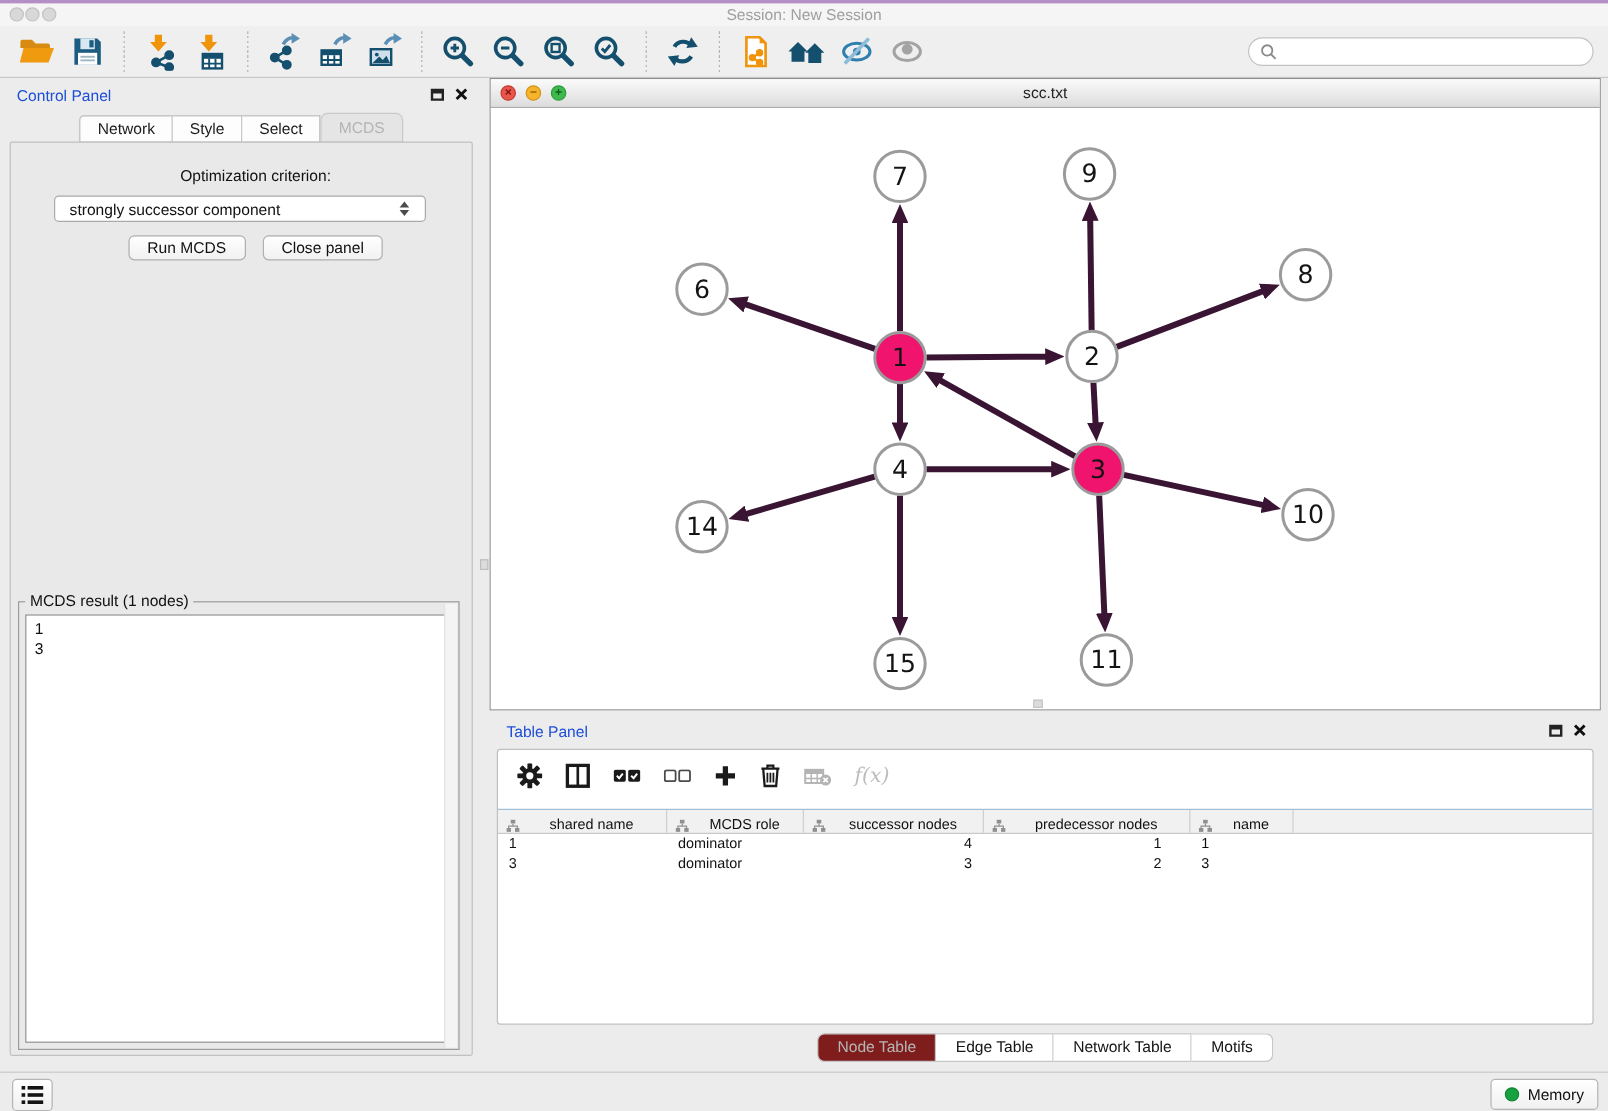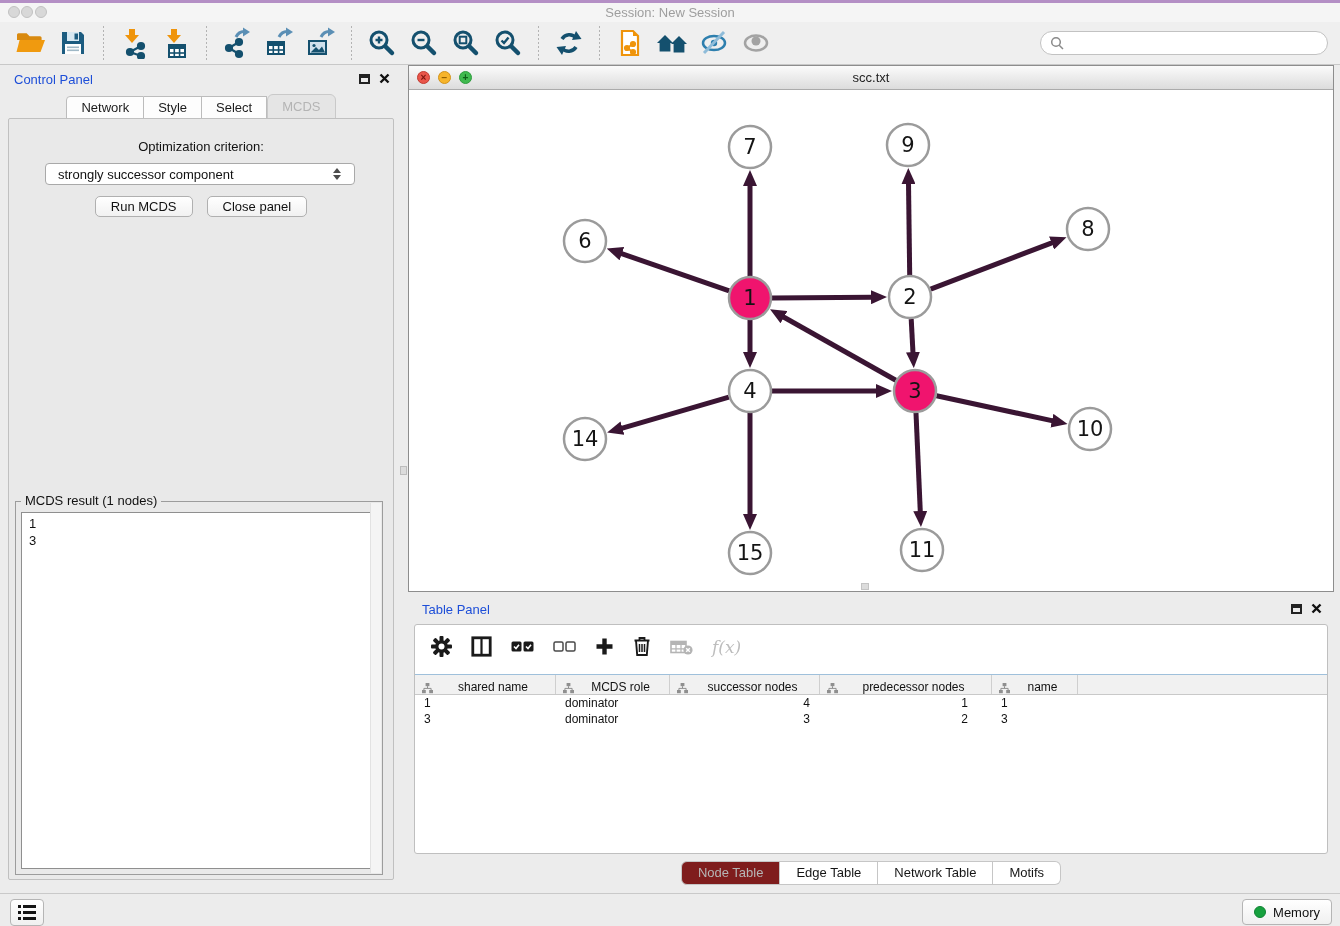--- a/index.html
+++ b/index.html
@@ -29,21 +29,21 @@
   
   .control-panel{position:absolute;left:0;top:65px;width:402px;height:821px;}
   .cp-tabs{position:absolute;top:31px;left:0;width:100%;display:flex;justify-content:center;
     align-items:flex-end;height:23px;}
   .ctab{height:21px;line-height:21px;padding:0 14px;background:#fdfdfd;border:1px solid #bcbcbc;
     border-left:none;font-size:13px;color:#1c1c1c;}
   .ctab:first-child{border-left:1px solid #bcbcbc;border-radius:4px 0 0 0;}
   .ctab.active{background:#e5e5e5;color:#b4b4b4;border:1px solid #c9c9c9;border-radius:6px 6px 0 0;
     height:23px;line-height:23px;}
   .cp-body{position:absolute;left:8px;right:8px;top:53px;bottom:6px;background:#e9e9e9;
-    border:1px solid #c0c0c0;border-radius:2px;}
+    border:1px solid #c0c0c0;border-radius:2px;padding-left:12px;}
   .opt-label{position:absolute;top:20px;width:100%;text-align:center;font-size:13px;color:#111;}
   .criterion-select{position:absolute;left:36px;right:38px;top:44px;height:22px;background:#fff;
     border:1px solid #a9a9a9;border-radius:4px;display:flex;align-items:center;padding-left:12px;
     font-size:13px;box-sizing:border-box;color:#111;}
   .stepper{margin-left:auto;width:20px;display:flex;flex-direction:column;align-items:center;
     gap:2px;padding-right:7px;}
   .stepper i{width:0;height:0;border-left:4px solid transparent;border-right:4px solid transparent;}
   .stepper .up{border-bottom:5px solid #4c4c4c;}
   .stepper .down{border-top:5px solid #4c4c4c;}
   .cp-buttons{position:absolute;top:77px;width:100%;display:flex;justify-content:center;gap:14px;}

